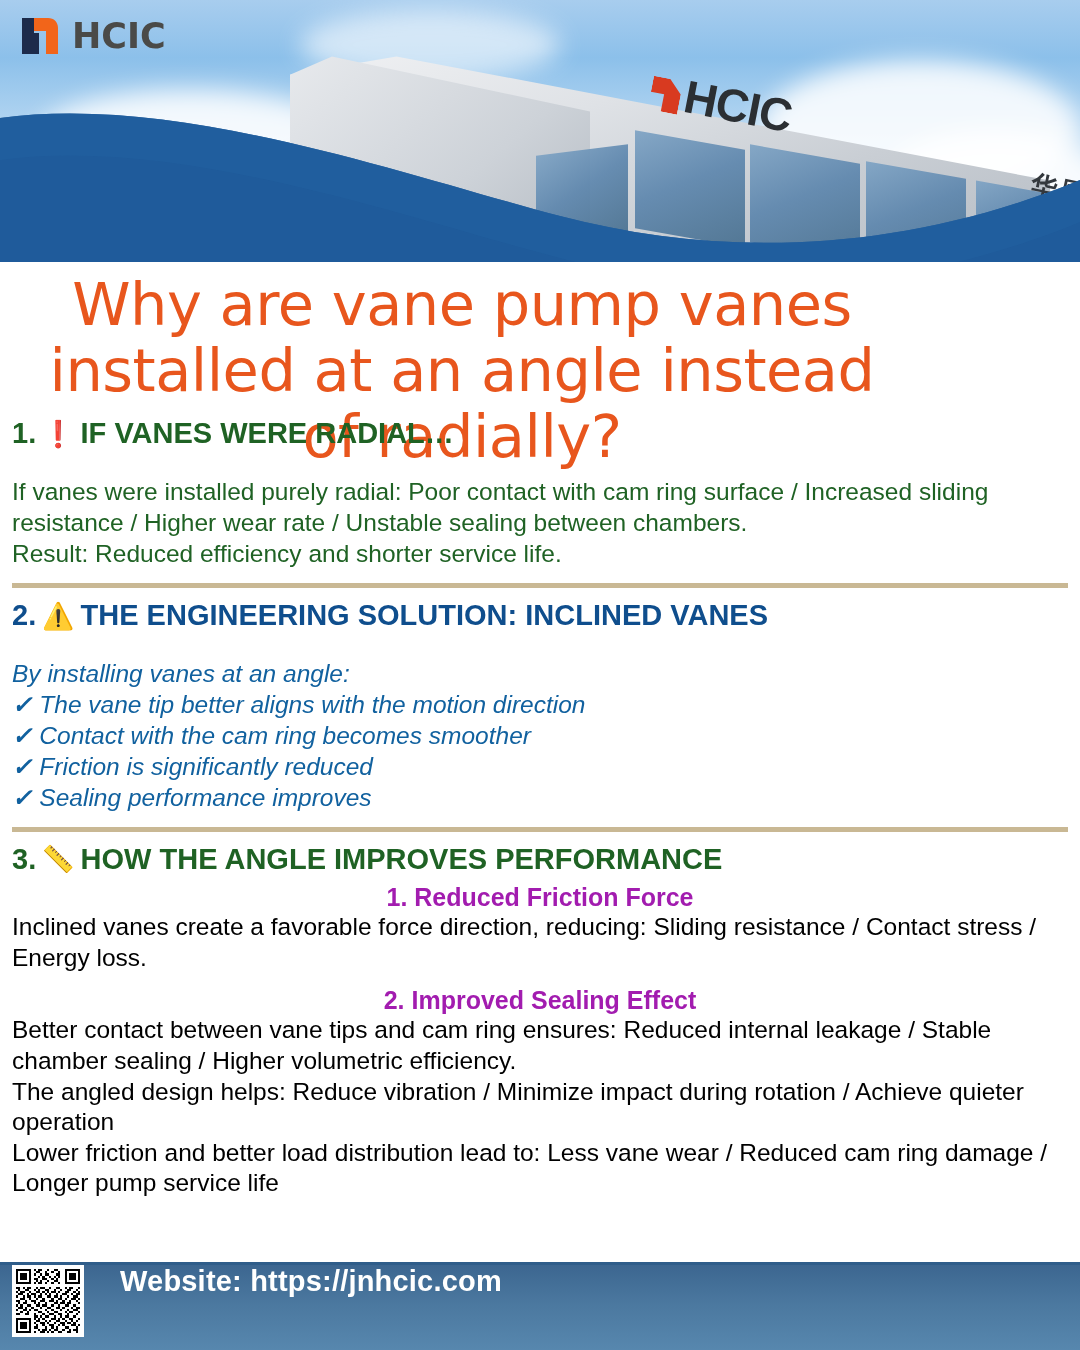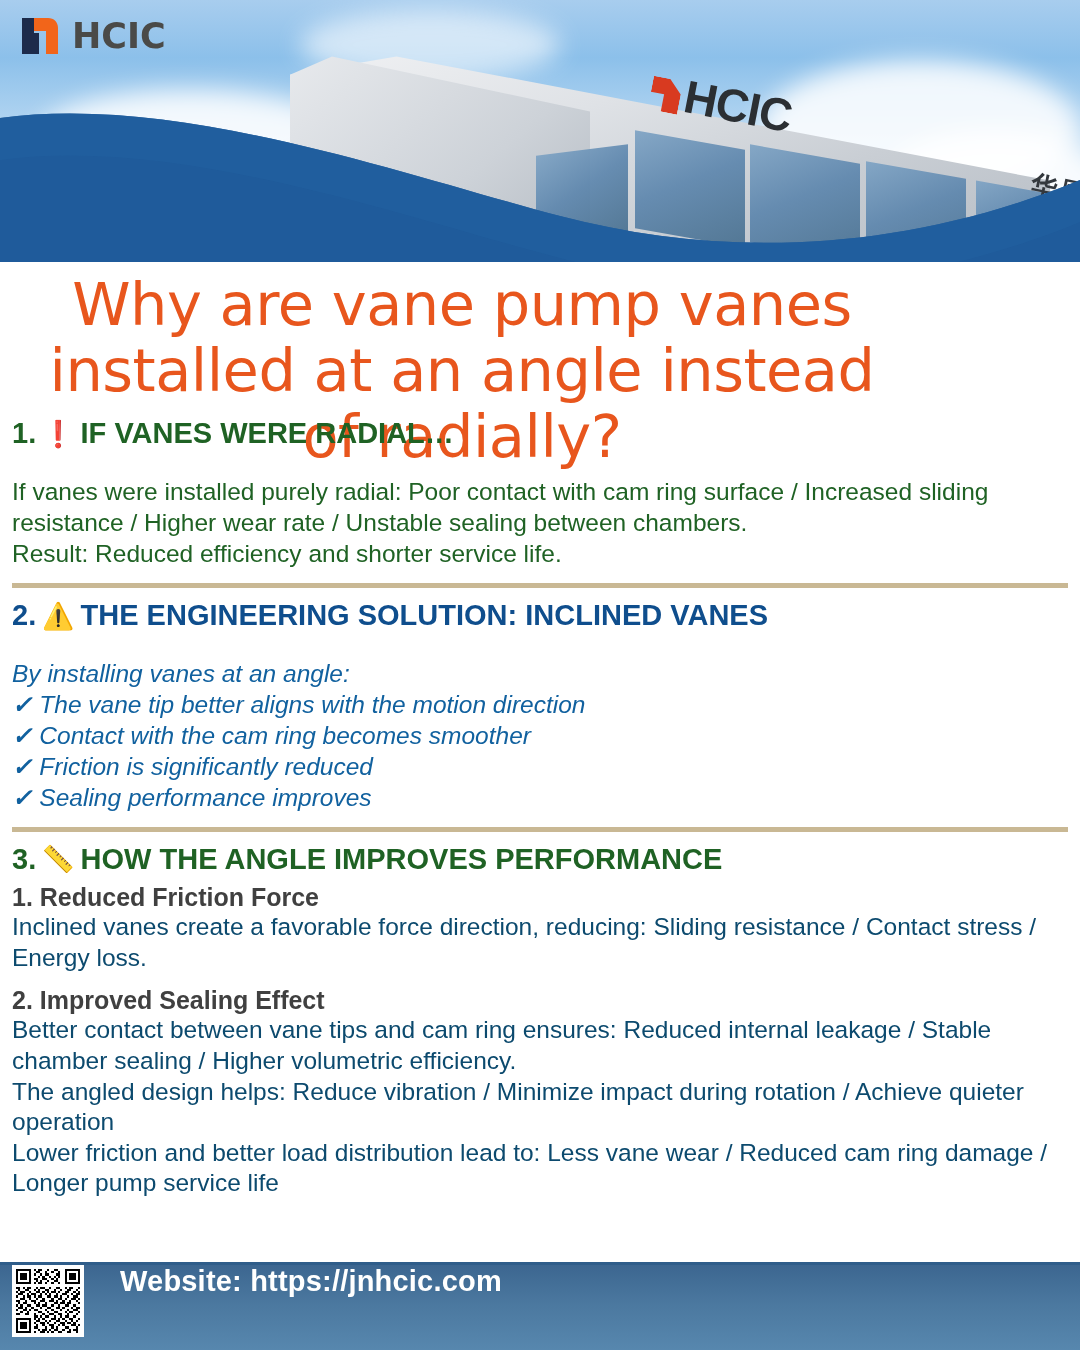--- a/index.html
+++ b/index.html
@@ -170,27 +170,28 @@
   .divider {
     height: 5px;
     background: #c9b894;
     margin: 13px 0 10px 0;
     width: 100%;
   }
 
   .sub-head {
     font-size: 25px;
     font-weight: 800;
-    color: #404040;
+    color: #a21caf;
     margin-top: 13px;
+    text-align: center;
   }
   .sub-body {
     font-size: 24.5px;
     line-height: 1.25;
-    color: #0c4a6e;
+    color: #000000;
   }
   .tick { font-weight: 700; }
 
   
   .footer {
     position: absolute;
     left: 0; bottom: 0;
     width: 1080px;
     height: 88px;
     background: linear-gradient(180deg,#3c6690 0%, #4b789f 45%, #5787ae 100%);

